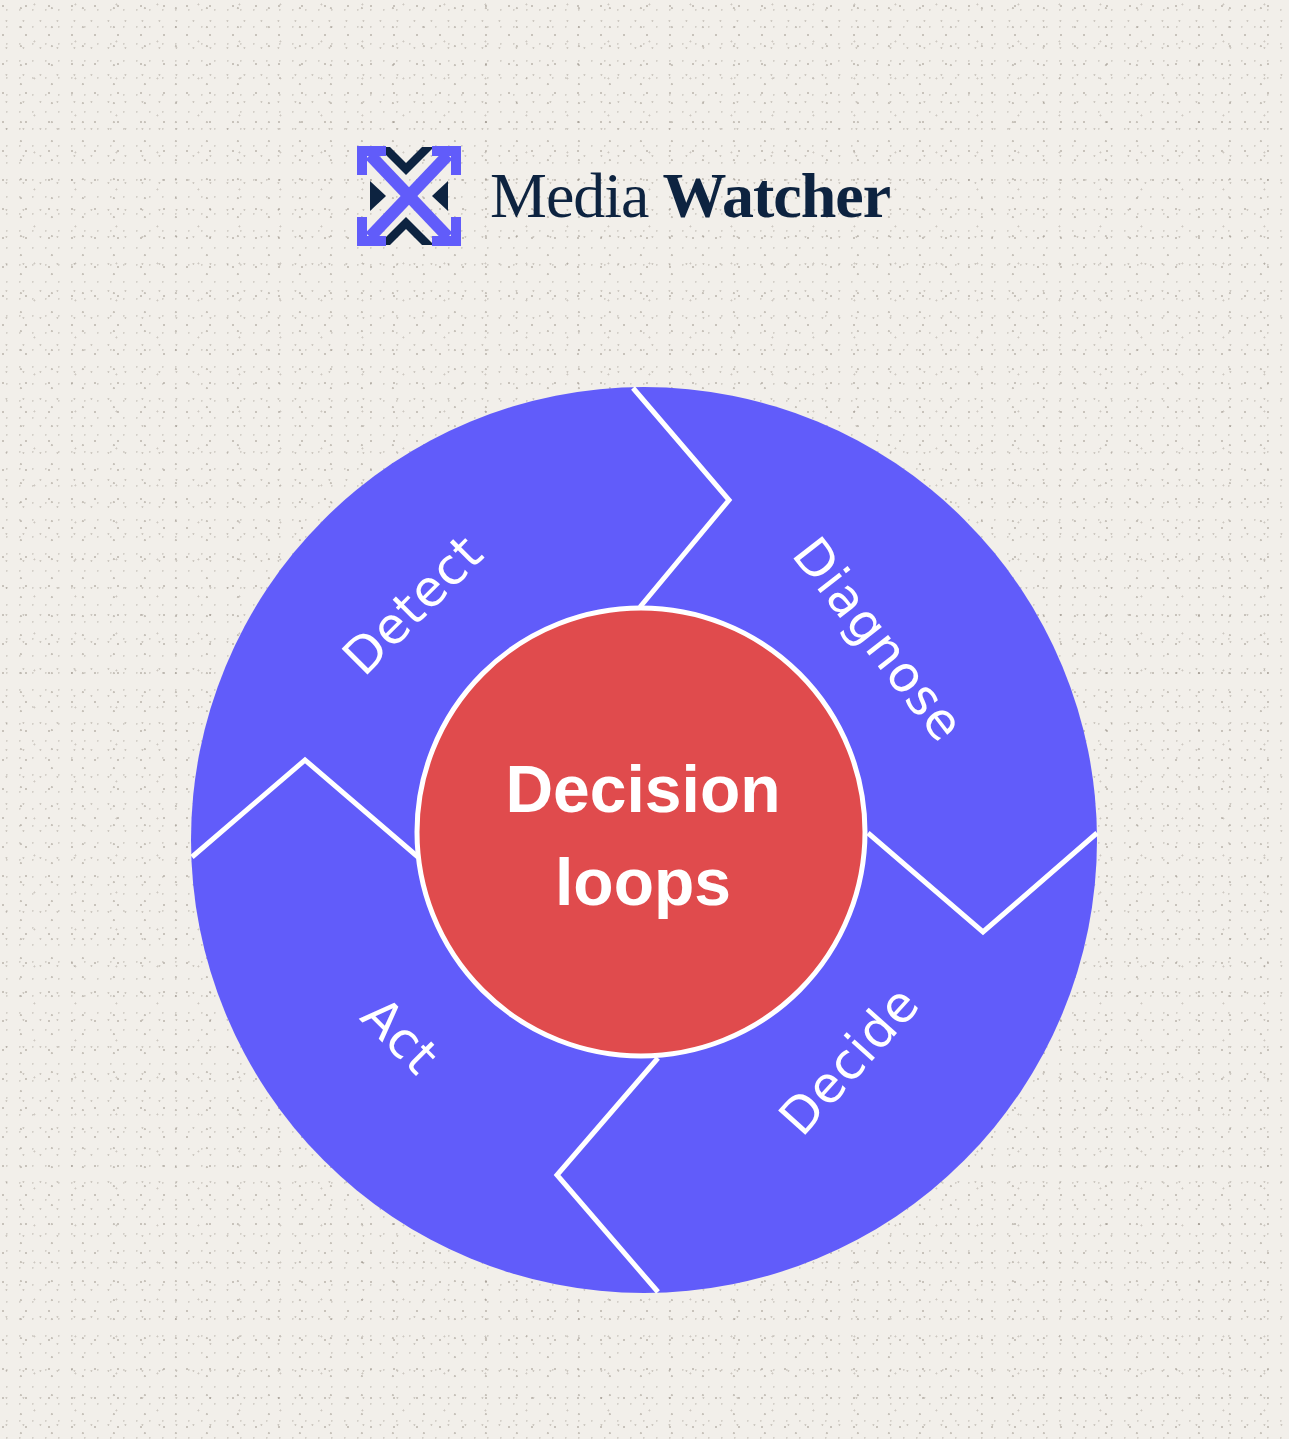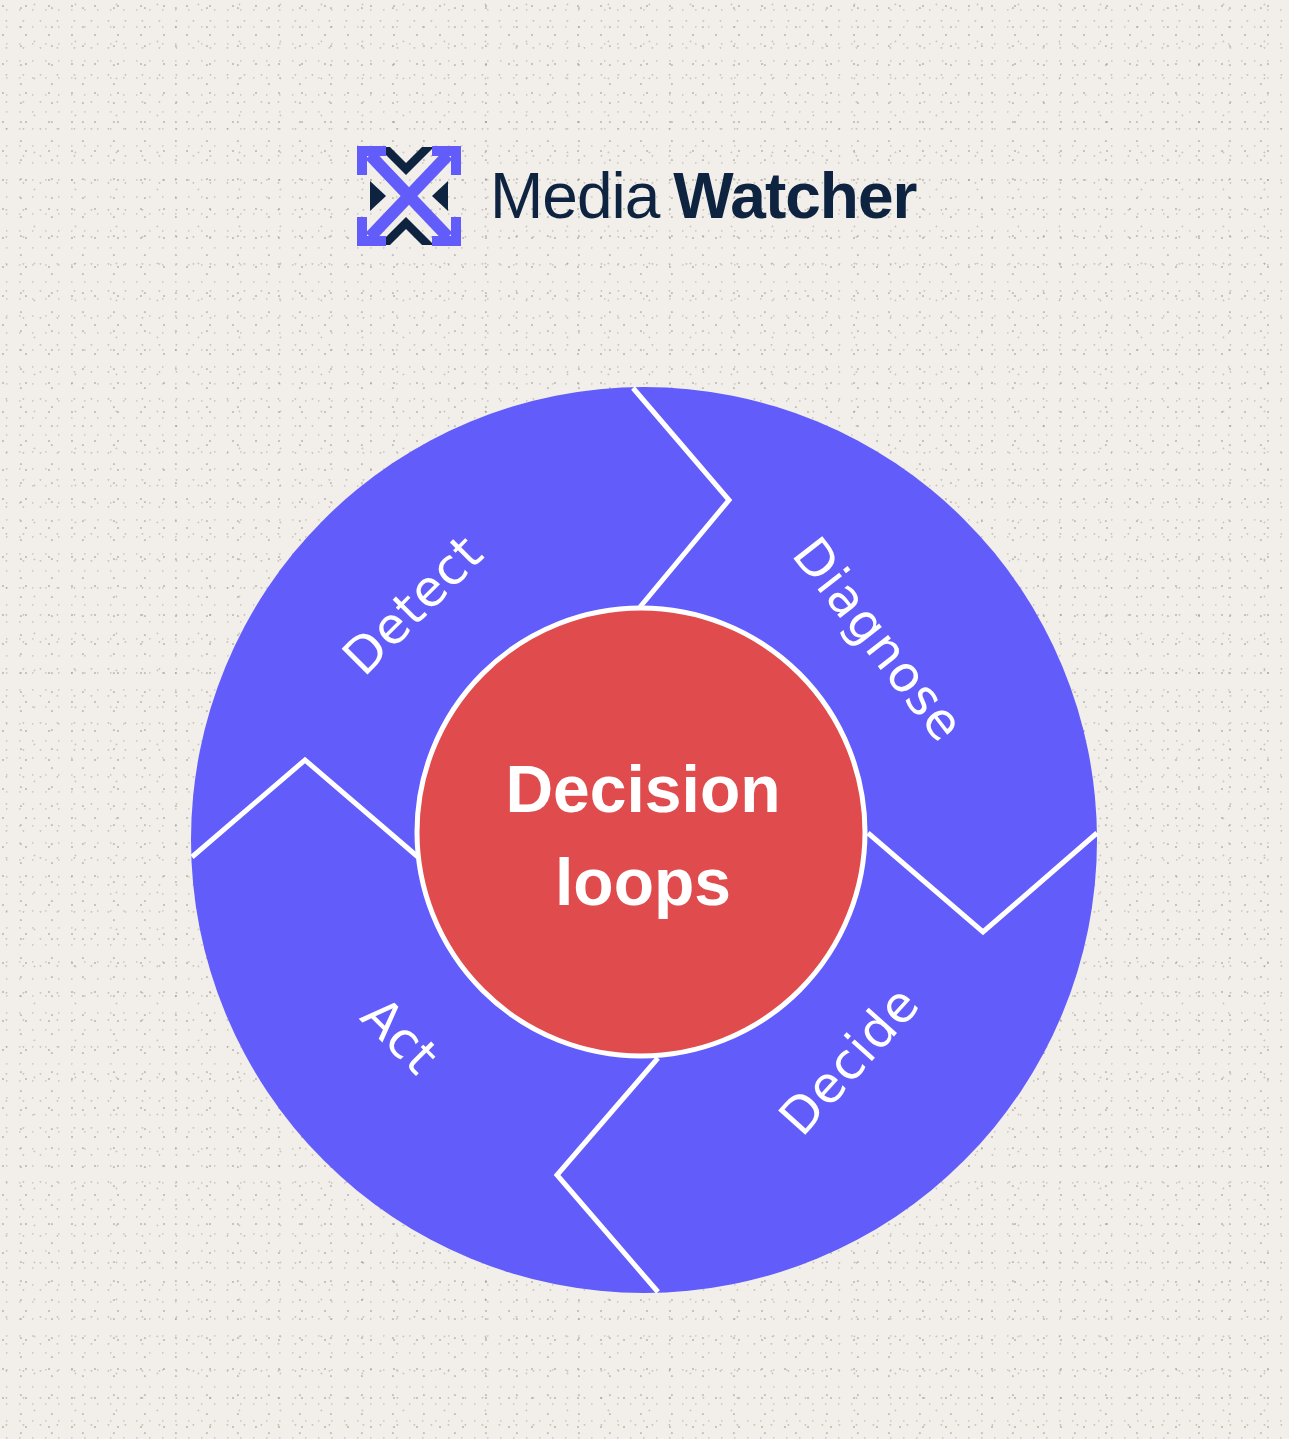--- a/index.html
+++ b/index.html
@@ -34,21 +34,21 @@
     display: flex;
     align-items: center;
   }
   .logo svg {
     width: 106px;
     height: 102px;
     display: block;
   }
   .logo-text {
     margin-left: 28px;
-    font-family: Liberation Sans, sans-serif;
+    font-family: Liberation Serif, serif;
     font-size: 64px;
     color: #0d2340;
     letter-spacing: -1px;
     line-height: 1;
     white-space: nowrap;
   }
   .logo-text .light { font-weight: 400; }
   .logo-text .bold { font-weight: 700; margin-left: 14px; }
   .diagram {
     position: absolute;

